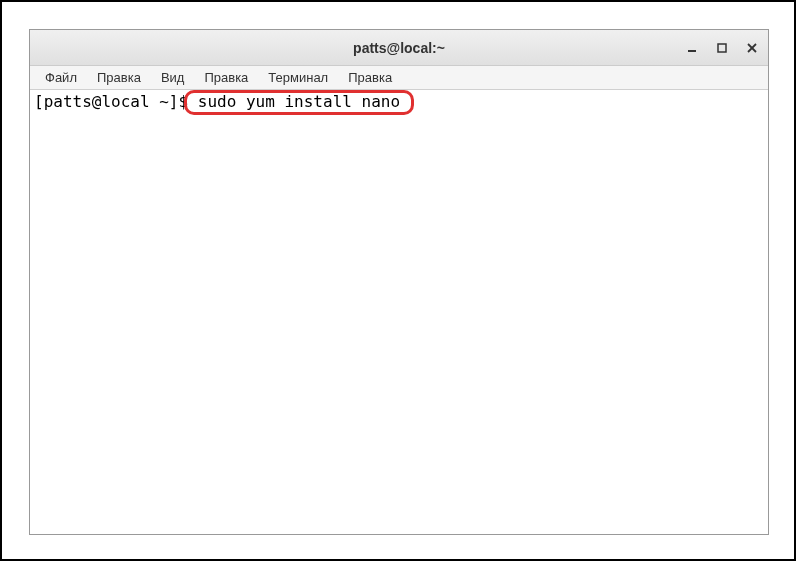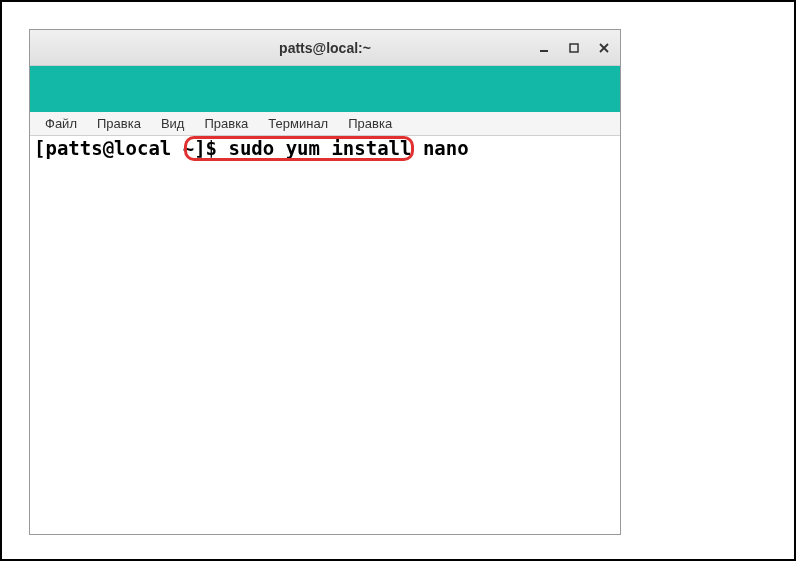--- a/index.html
+++ b/index.html
@@ -12,23 +12,23 @@
       font-family: sans-serif;
       width: 796px;
       height: 561px;
       border: 2px solid #000;
       position: relative;
     }
     .window {
       position: absolute;
       top: 27px;
       left: 27px;
-      width: 592px;
+      width: 740px;
       height: 506px;
-      background: #14b8a6;
+      background: #0f172a;
       border: 1px solid #999;
       display: flex;
       flex-direction: column;
     }
     .titlebar {
       height: 36px;
       background: linear-gradient(to bottom, #f0f0f0, #e0e0e0);
       display: flex;
       align-items: center;
       justify-content: center;
@@ -63,38 +63,36 @@
       display: block;
     }
     .menubar {
       height: 24px;
       background: #f5f5f5;
       display: flex;
       align-items: center;
       padding: 8px 6px;
       border-bottom: 1px solid #d0d0d0;
       gap: 2px;
-      margin-top: 46px;
     }
     .menu-item {
       padding: 2px 9px;
       font-size: 13px;
       color: #333;
       cursor: pointer;
     }
     .terminal-body {
       flex: 1;
       background: #fff;
       padding: 3px 4px;
       font-family: "DejaVu Sans Mono", "Liberation Mono", monospace;
-      font-size: 19px;
+      font-size: 16px;
       color: #000;
       position: relative;
       overflow: hidden;
-      font-weight: bold;
     }
     .term-line {
       line-height: 18px;
       white-space: pre;
       position: relative;
       z-index: 1;
     }
     .prompt {
       display: inline;
     }

